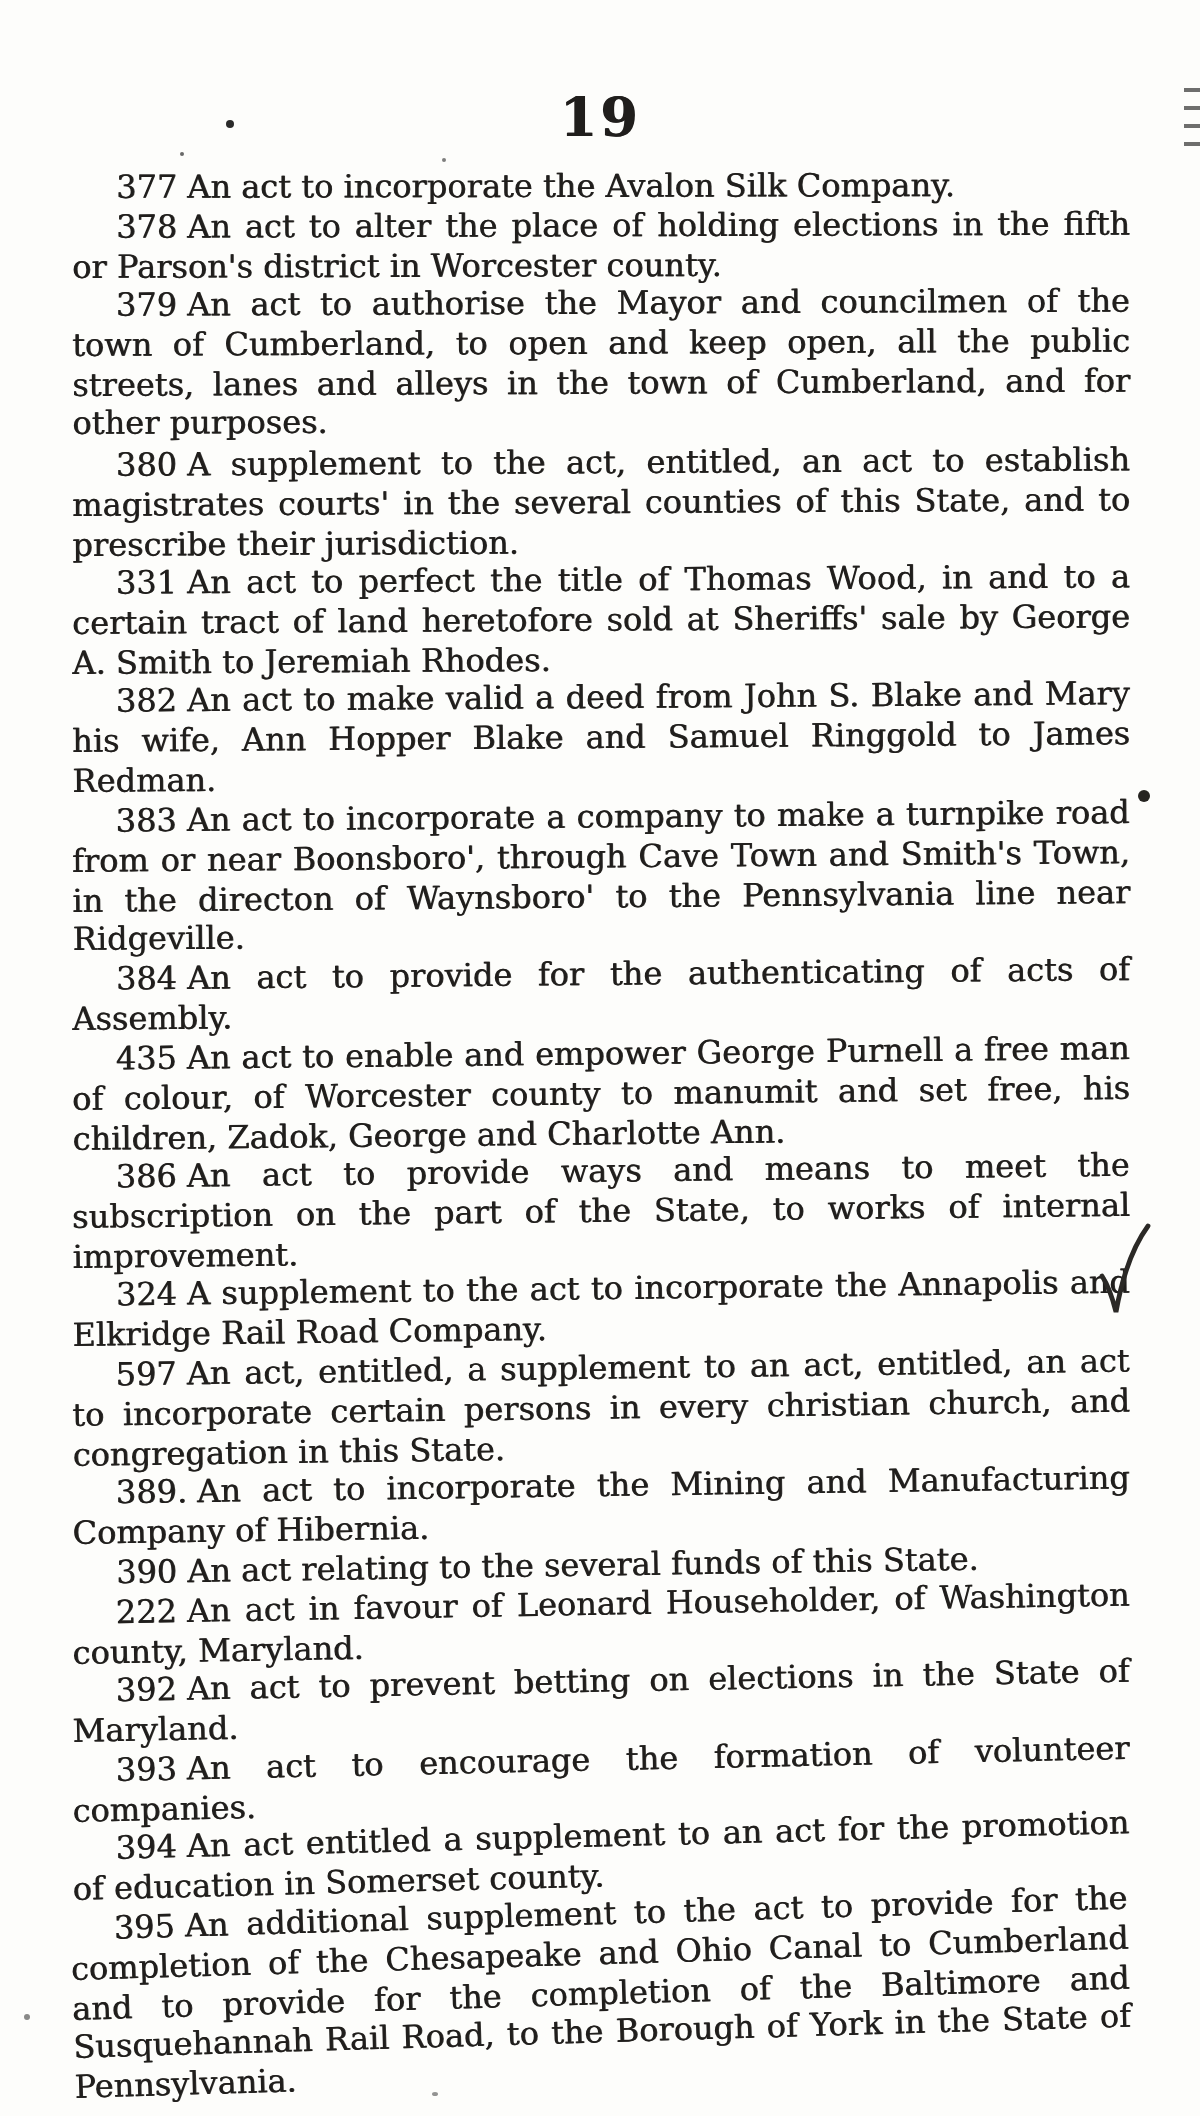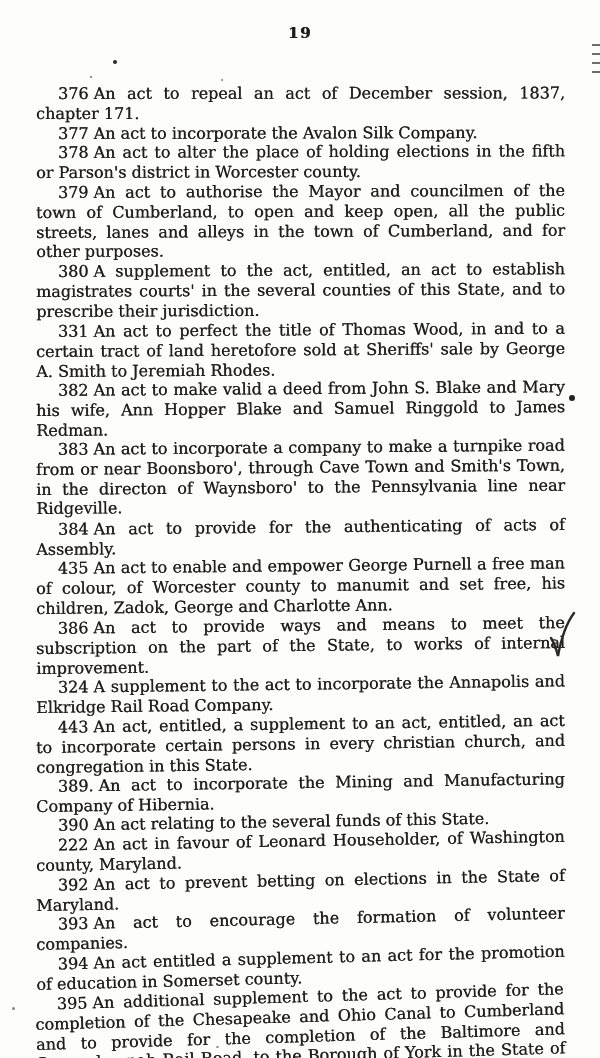--- a/index.html
+++ b/index.html
@@ -5,23 +5,23 @@
   html,body{margin:0;padding:0;background:#e8e8e6;}
   .page{
     position:relative;
     width:600px;height:1058px;
     background:#fdfdfb;
     overflow:hidden;
     font-family:"DejaVu Serif","Liberation Serif",serif;
     color:#201e1c;
   }
   .page-number{
-    position:absolute;top:24px;left:0;width:600px;
+    position:absolute;top:44px;left:0;width:600px;
     text-align:center;
-    font-size:15px;font-weight:bold;letter-spacing:1.5px;
+    font-size:27px;font-weight:bold;letter-spacing:1.5px;
     text-shadow:0.4px 0 0 #201e1c;
   }
   .text-block{
     position:absolute;left:36px;top:84px;width:529px;
     font-size:16px;line-height:19.8px;
     text-align:justify;
     text-shadow:0.35px 0 0 rgba(25,23,21,0.85);
   }
   .entry{margin:0;text-indent:22px;transform-origin:0 50%;}
   .num{padding-right:5px;}
@@ -51,33 +51,32 @@
   .pen-check{position:absolute;left:548px;top:610px;width:28px;height:54px;}
 </style>
 </head>
 <body>
 
 <div class="page">
 
   <div class="page-number">19</div>
 
   <div class="text-block">
-    <p class="entry t1"><span class="num">376</span><span>An act to repeal an act of December session, 1837, chapter 171.</span></p>
     <p class="entry t2"><span class="num">377</span><span>An act to incorporate the Avalon Silk Company.</span></p>
     <p class="entry t3"><span class="num">378</span><span>An act to alter the place of holding elections in the fifth or Parson's district in Worcester county.</span></p>
     <p class="entry t4"><span class="num">379</span><span>An act to authorise the Mayor and councilmen of the town of Cumberland, to open and keep open, all the public streets, lanes and alleys in the town of Cumberland, and for other purposes.</span></p>
     <p class="entry t5"><span class="num">380</span><span>A supplement to the act, entitled, an act to establish magistrates courts' in the several counties of this State, and to prescribe their jurisdiction.</span></p>
     <p class="entry t6"><span class="num">331</span><span>An act to perfect the title of Thomas Wood, in and to a certain tract of land heretofore sold at Sheriffs' sale by George A. Smith to Jeremiah Rhodes.</span></p>
     <p class="entry t7"><span class="num">382</span><span>An act to make valid a deed from John S. Blake and Mary his wife, Ann Hopper Blake and Samuel Ringgold to James Redman.</span></p>
     <p class="entry t8"><span class="num">383</span><span>An act to incorporate a company to make a turnpike road from or near Boonsboro', through Cave Town and Smith's Town, in the directon of Waynsboro' to the Pennsylvania line near Ridgeville.</span></p>
     <p class="entry t9"><span class="num">384</span><span>An act to provide for the authenticating of acts of Assembly.</span></p>
     <p class="entry t10"><span class="num">435</span><span>An act to enable and empower George Purnell a free man of colour, of Worcester county to manumit and set free, his children, Zadok, George and Charlotte Ann.</span></p>
     <p class="entry t11"><span class="num">386</span><span>An act to provide ways and means to meet the subscription on the part of the State, to works of internal improvement.</span></p>
     <p class="entry t12"><span class="num">324</span><span>A supplement to the act to incorporate the Annapolis and Elkridge Rail Road Company.</span></p>
-    <p class="entry t13"><span class="num">443</span><span>An act, entitled, a supplement to an act, entitled, an act to incorporate certain persons in every christian church, and congregation in this State.</span></p>
+    <p class="entry t13"><span class="num">597</span><span>An act, entitled, a supplement to an act, entitled, an act to incorporate certain persons in every christian church, and congregation in this State.</span></p>
     <p class="entry t14"><span class="num">389.</span><span>An act to incorporate the Mining and Manufacturing Company of Hibernia.</span></p>
     <p class="entry t15"><span class="num">390</span><span>An act relating to the several funds of this State.</span></p>
     <p class="entry t16"><span class="num">222</span><span>An act in favour of Leonard Householder, of Washington county, Maryland.</span></p>
     <p class="entry t17"><span class="num">392</span><span>An act to prevent betting on elections in the State of Maryland.</span></p>
     <p class="entry t18"><span class="num">393</span><span>An act to encourage the formation of volunteer companies.</span></p>
     <p class="entry t19"><span class="num">394</span><span>An act entitled a supplement to an act for the promotion of education in Somerset county.</span></p>
     <p class="entry t20"><span class="num">395</span><span>An additional supplement to the act to provide for the completion of the Chesapeake and Ohio Canal to Cumberland and to provide for the completion of the Baltimore and Susquehannah Rail Road, to the Borough of York in the State of Pennsylvania.</span></p>
   </div>
 
   <span class="ink-dot"></span>

